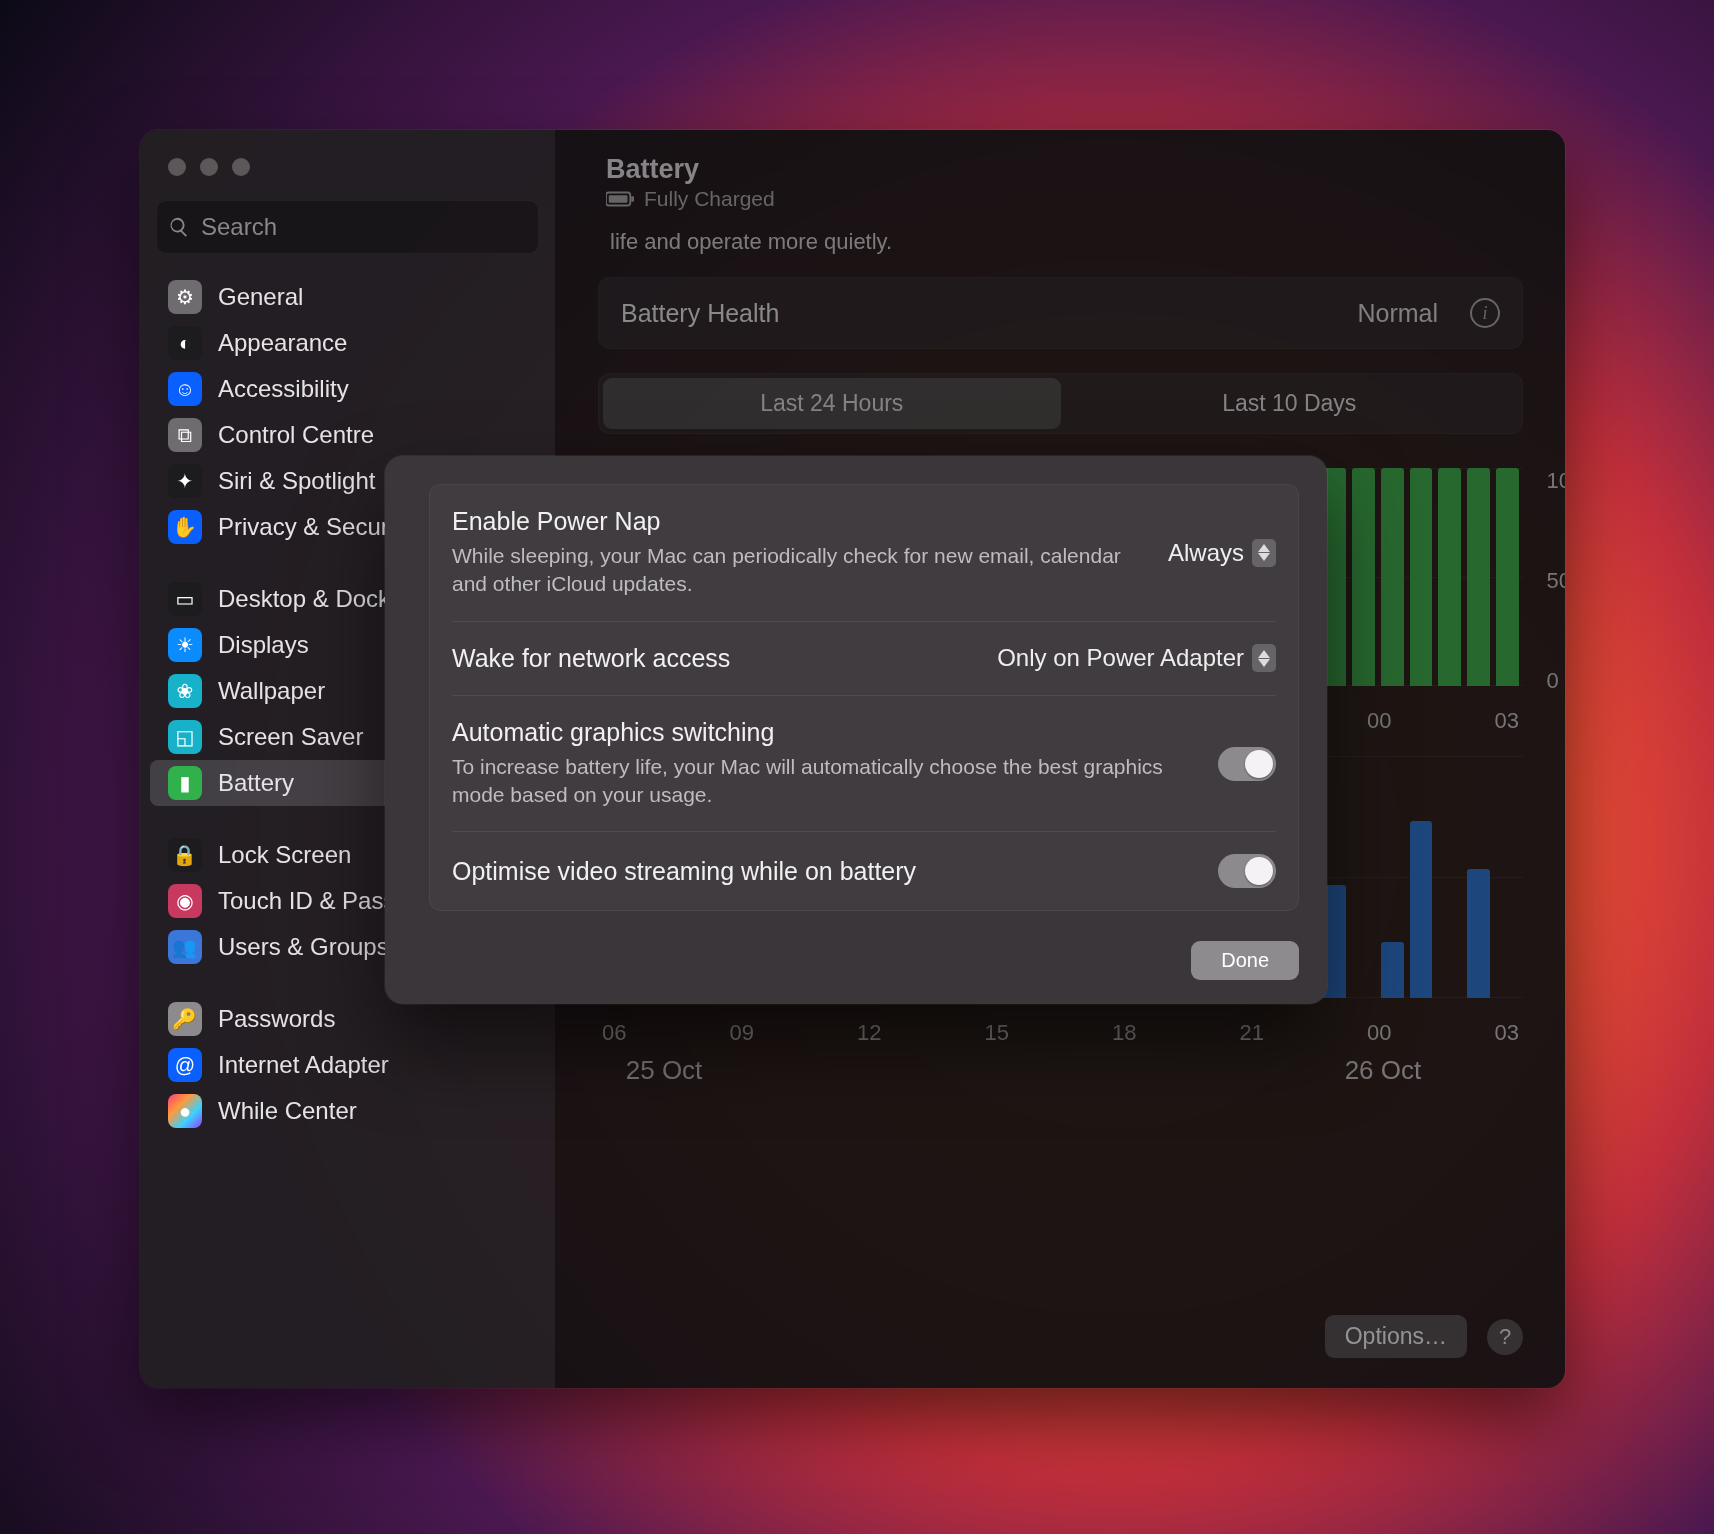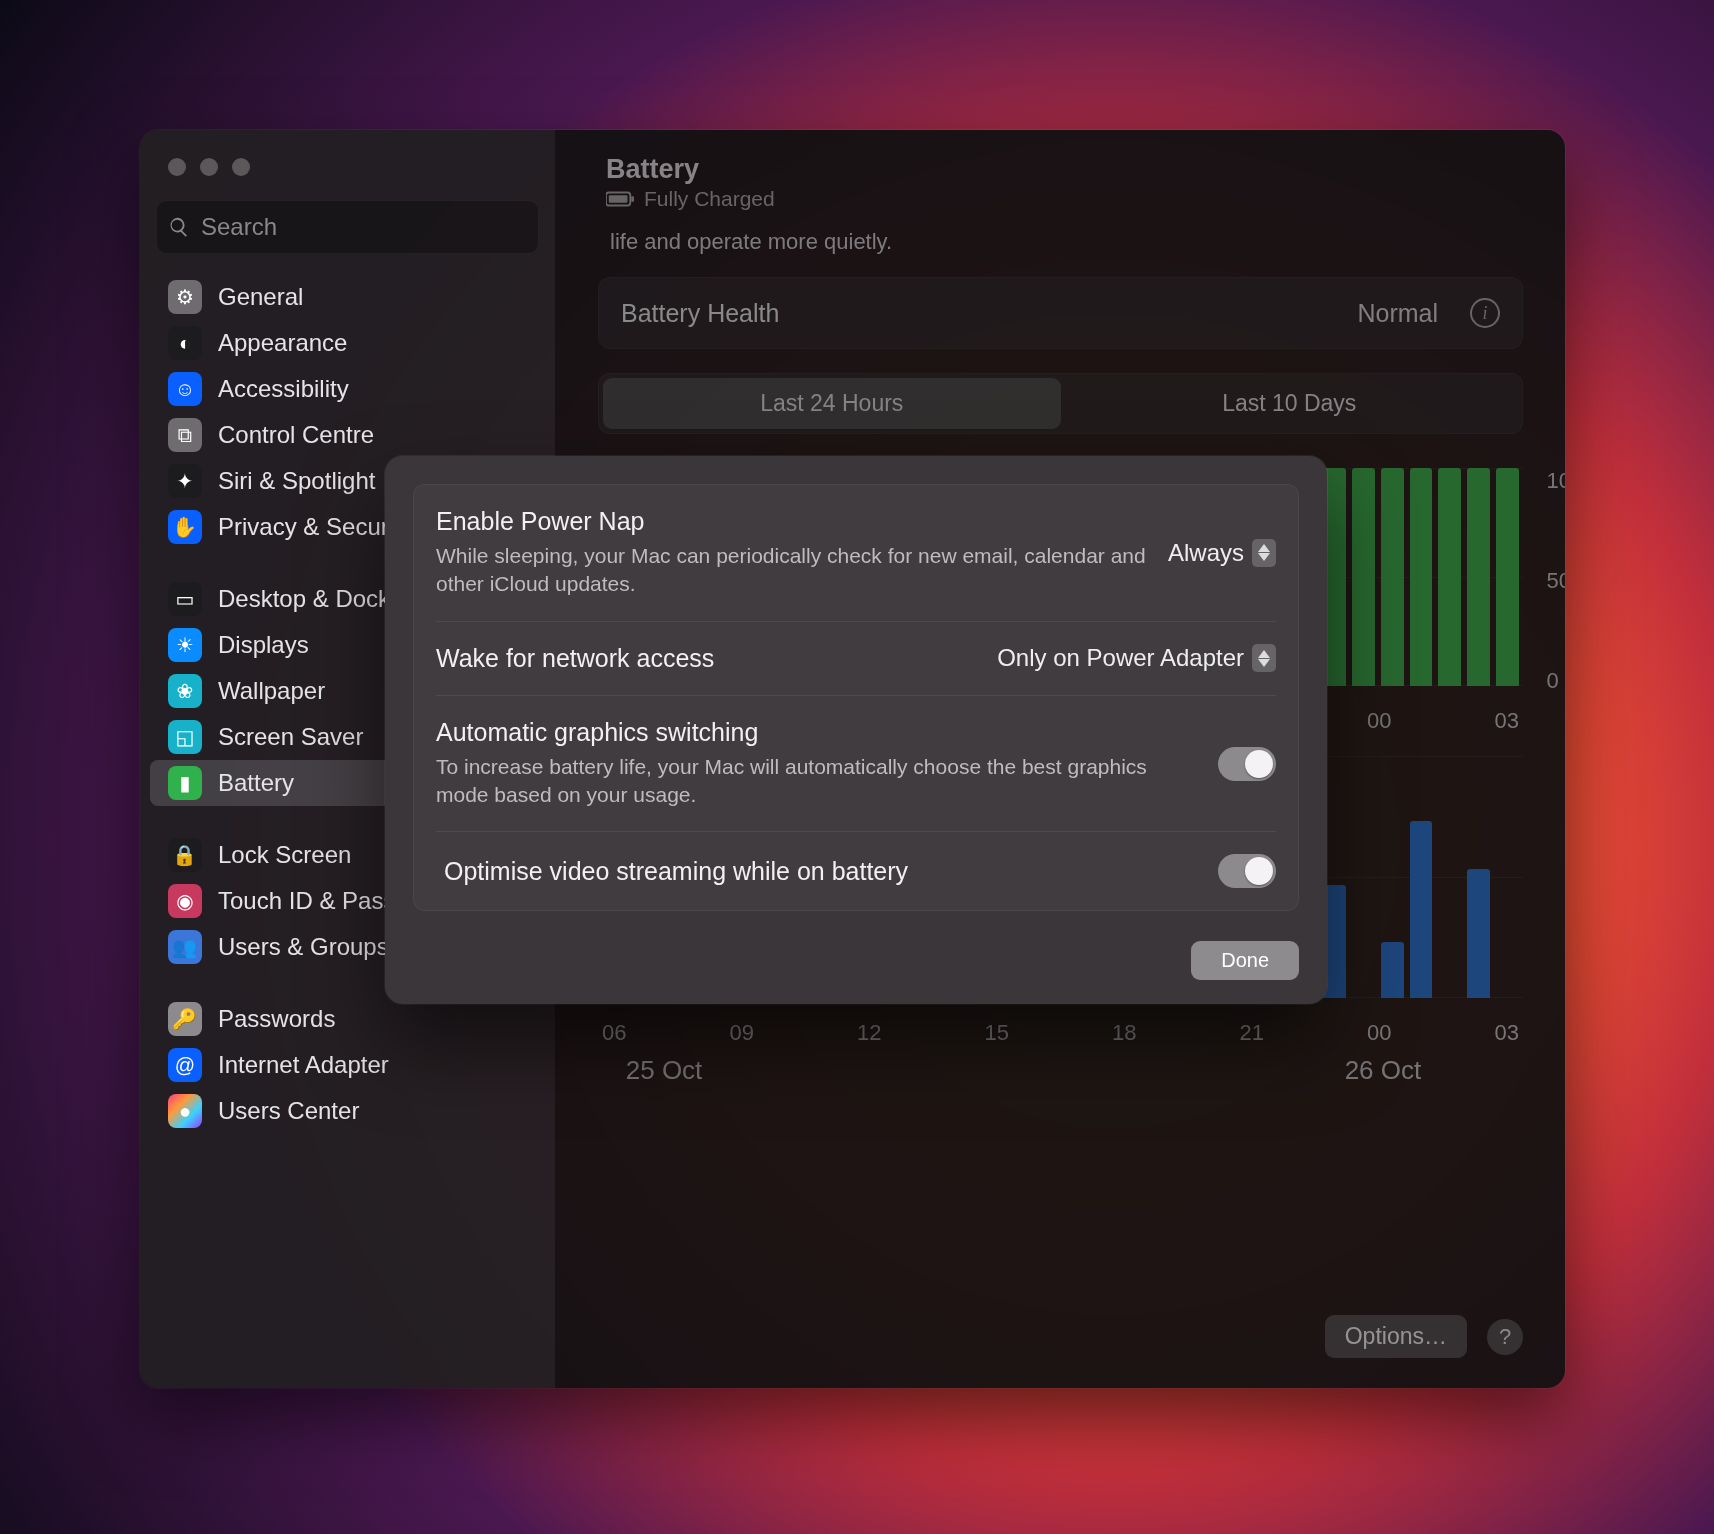--- a/index.html
+++ b/index.html
@@ -212,36 +212,36 @@
   }
 
   
   .sheet {
     position: absolute;
     left: 385px; top: 456px;
     width: 942px;
     background: #3a3639;
     border-radius: 18px;
     box-shadow: 0 40px 80px rgba(0,0,0,0.55), 0 0 0 1px rgba(255,255,255,0.08);
-    padding: 28px 28px 24px 28px;
+    padding: 28px 28px 24px 44px;
     color: #e8e5e7;
   }
   .sheet-card {
     background: rgba(70,66,69,0.55);
     border: 1px solid rgba(255,255,255,0.05);
     border-radius: 12px;
     padding: 0 22px;
   }
   .sheet-row {
     display: flex; align-items: center; justify-content: space-between;
     gap: 20px;
     padding: 22px 0;
     border-bottom: 1px solid rgba(255,255,255,0.08);
   }
-  .sheet-row:last-child { border-bottom: none; margin-left: 8px; }
+  .sheet-row:last-child { border-bottom: none; }
   .sheet-row .labels { flex: 1; }
   .sheet-row .title { font-size: 25px; color: #f2f0f1; }
   .sheet-row .desc { font-size: 21px; color: #bfbcbe; margin-top: 6px; line-height: 1.35; max-width: 720px; }
 
   .dropdown-val {
     display: flex; align-items: center; gap: 8px;
     font-size: 24px; color: #eee;
   }
   .stepper {
     width: 24px; height: 28px; border-radius: 5px;
@@ -362,21 +362,21 @@
           <div class="side-item">
             <div class="side-icon" style="background: rgb(141, 138, 141);">🔑</div>
             <span>Passwords</span>
           </div>
           <div class="side-item">
             <div class="side-icon" style="background: rgb(10, 95, 255);">@</div>
             <span>Internet Adapter</span>
           </div>
           <div class="side-item">
             <div class="side-icon" style="background: linear-gradient(135deg, rgb(255, 59, 123), rgb(255, 154, 59), rgb(59, 209, 255), rgb(155, 59, 255));">●</div>
-            <span>Users Center</span>
+            <span>While Center</span>
           </div>
         </div>
       </div>
   </aside>
 
   <main class="content">
     <div class="page-header">
       <div class="page-title">Battery</div>
       <div class="page-sub">
         <svg viewBox="0 0 30 16">

